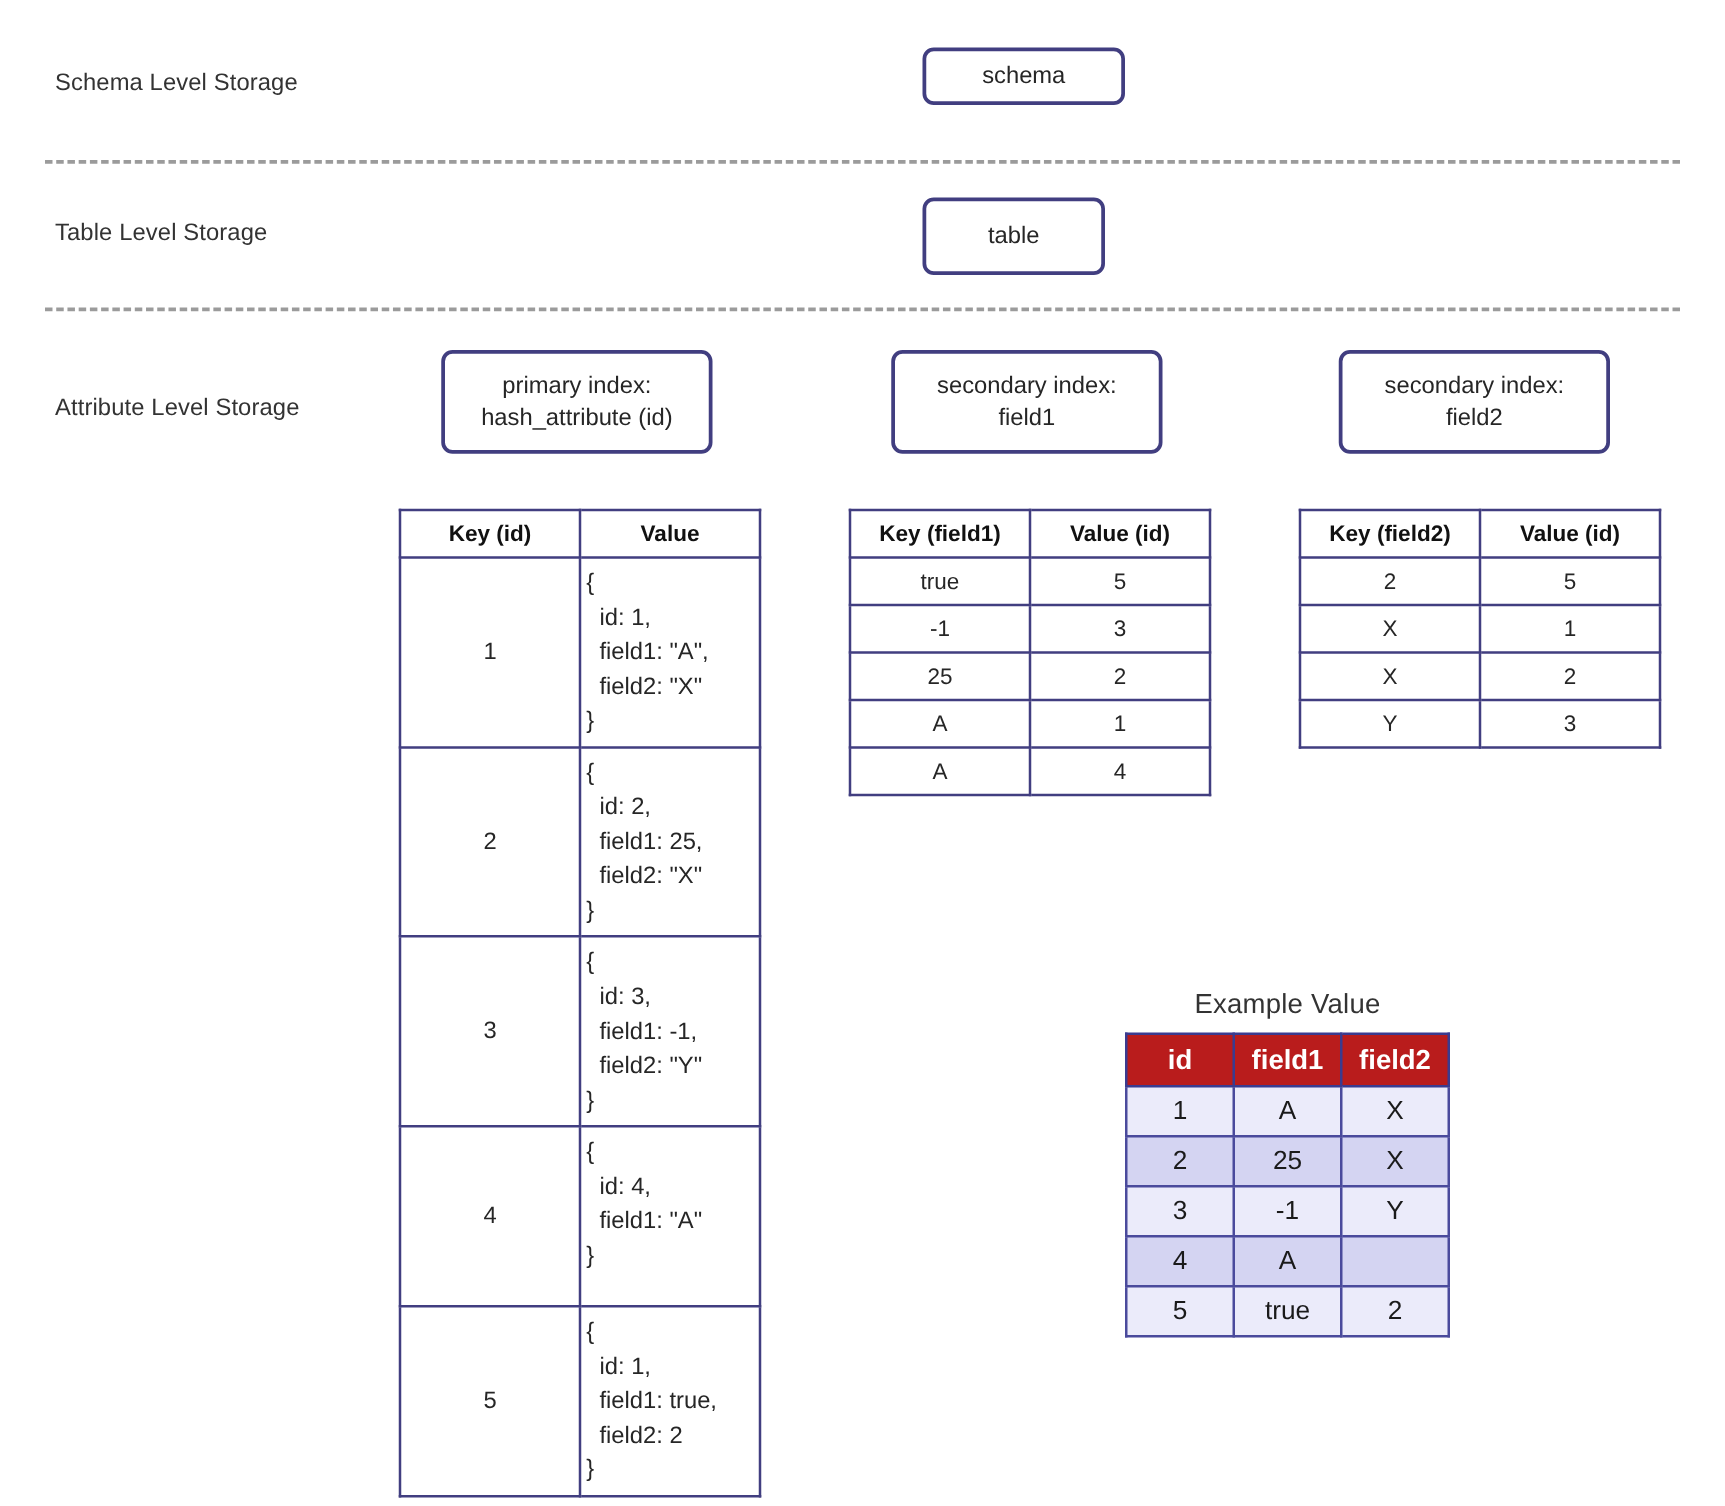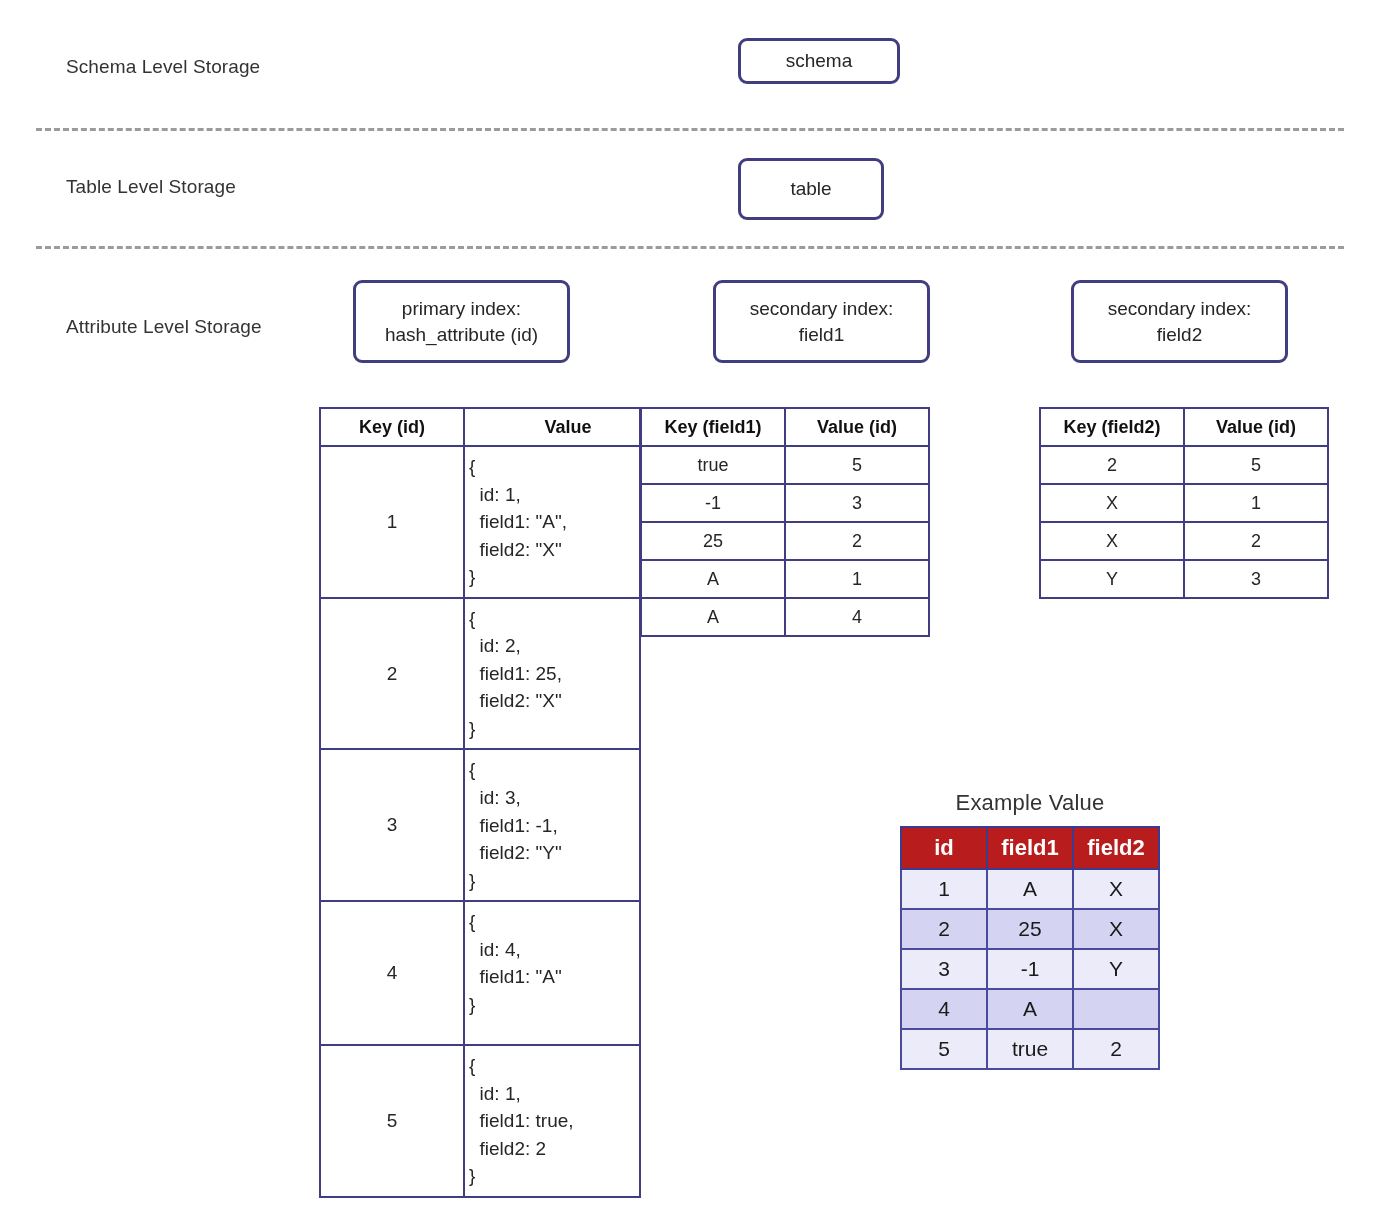--- a/index.html
+++ b/index.html
@@ -16,21 +16,20 @@
     overflow: hidden;
   }
 
   
   .level-label {
     position: absolute;
     font-size: 19px;
     color: #333333;
     white-space: nowrap;
     letter-spacing: 0.1px;
-    margin-left: 22px;
   }
   #label-schema { left: 44px;  top: 56px; }
   #label-table  { left: 44px;  top: 176px; text-align: center; }
   #label-attr   { left: 44px;  top: 316px; }
 
   
   .divider {
     position: absolute;
     left: 36px;
     width: 1308px;
@@ -81,36 +80,36 @@
   .kv-table th {
     font-weight: bold;
     color: #111111;
     height: 36px;
     font-size: 18px;
   }
 
   
   #table-primary { left: 319px; top: 407px; width: 284px; }
   #table-primary th.col-key   { width: 142px; }
-  #table-primary th.col-value { width: 142px; padding-left: 32px; }
+  #table-primary th.col-value { width: 142px; }
   #table-primary td.cell-key {
     height: 142px;
     font-size: 19px;
   }
   #table-primary td.cell-value {
     text-align: left;
     vertical-align: top;
     padding: 6px 0 6px 4px;
     font-size: 19px;
     line-height: 1.45;
     white-space: pre;
   }
 
   
-  #table-field1 { left: 640px; top: 407px; width: 284px; }
+  #table-field1 { left: 679px; top: 407px; width: 284px; }
   #table-field2 { left: 1039px; top: 407px; width: 284px; }
   #table-field1 th, #table-field2 th { height: 36px; }
   #table-field1 td, #table-field2 td { height: 36px; font-size: 18px; }
   #table-field1 .col-key, #table-field2 .col-key     { width: 142px; }
   #table-field1 .col-value, #table-field2 .col-value { width: 142px; }
 
   
   #example-table-wrap {
     position: absolute;
     left: 900px;

